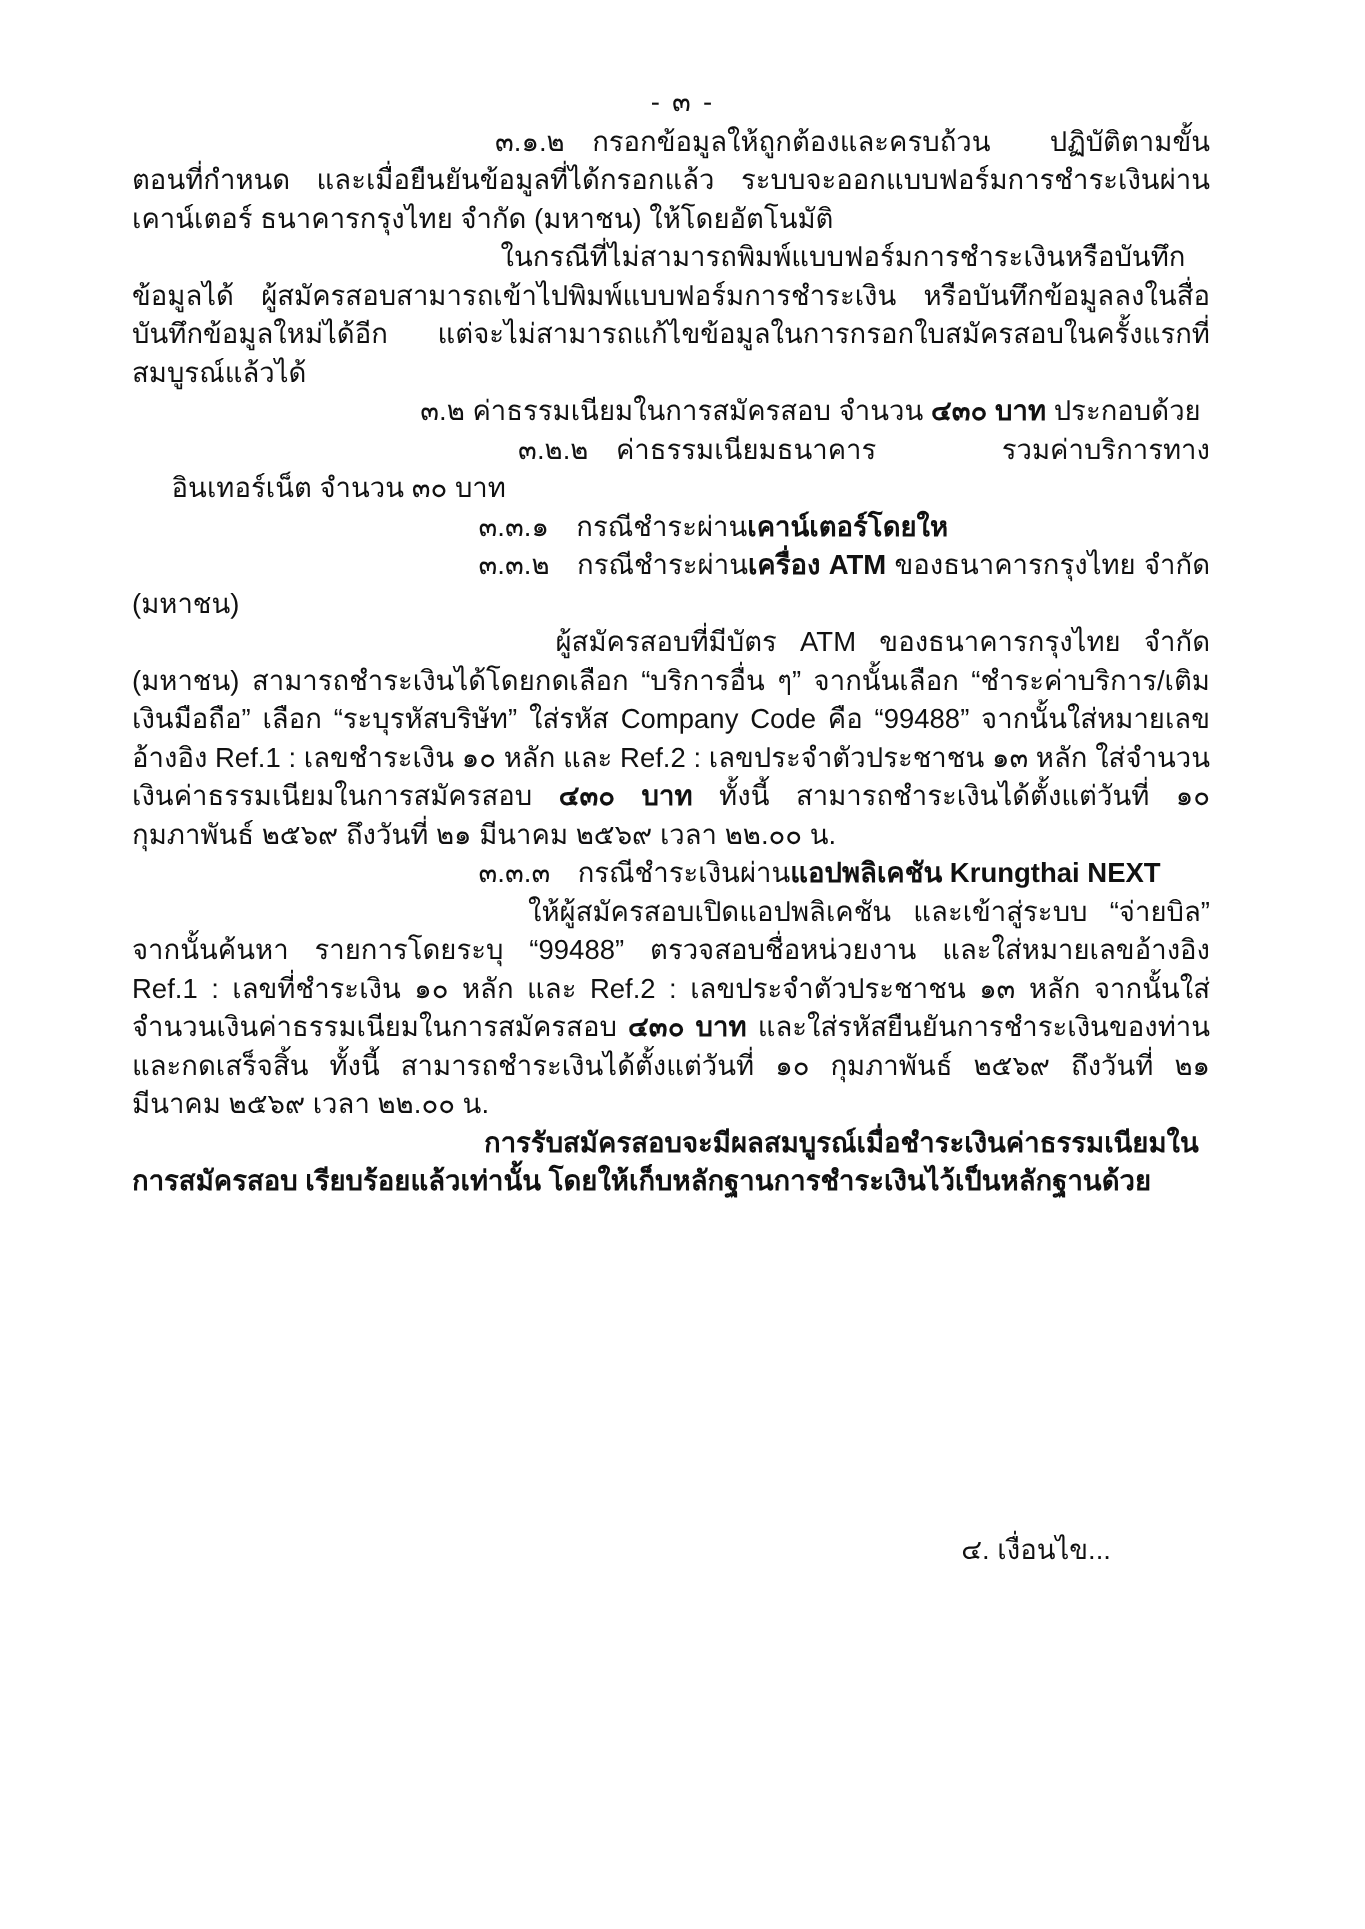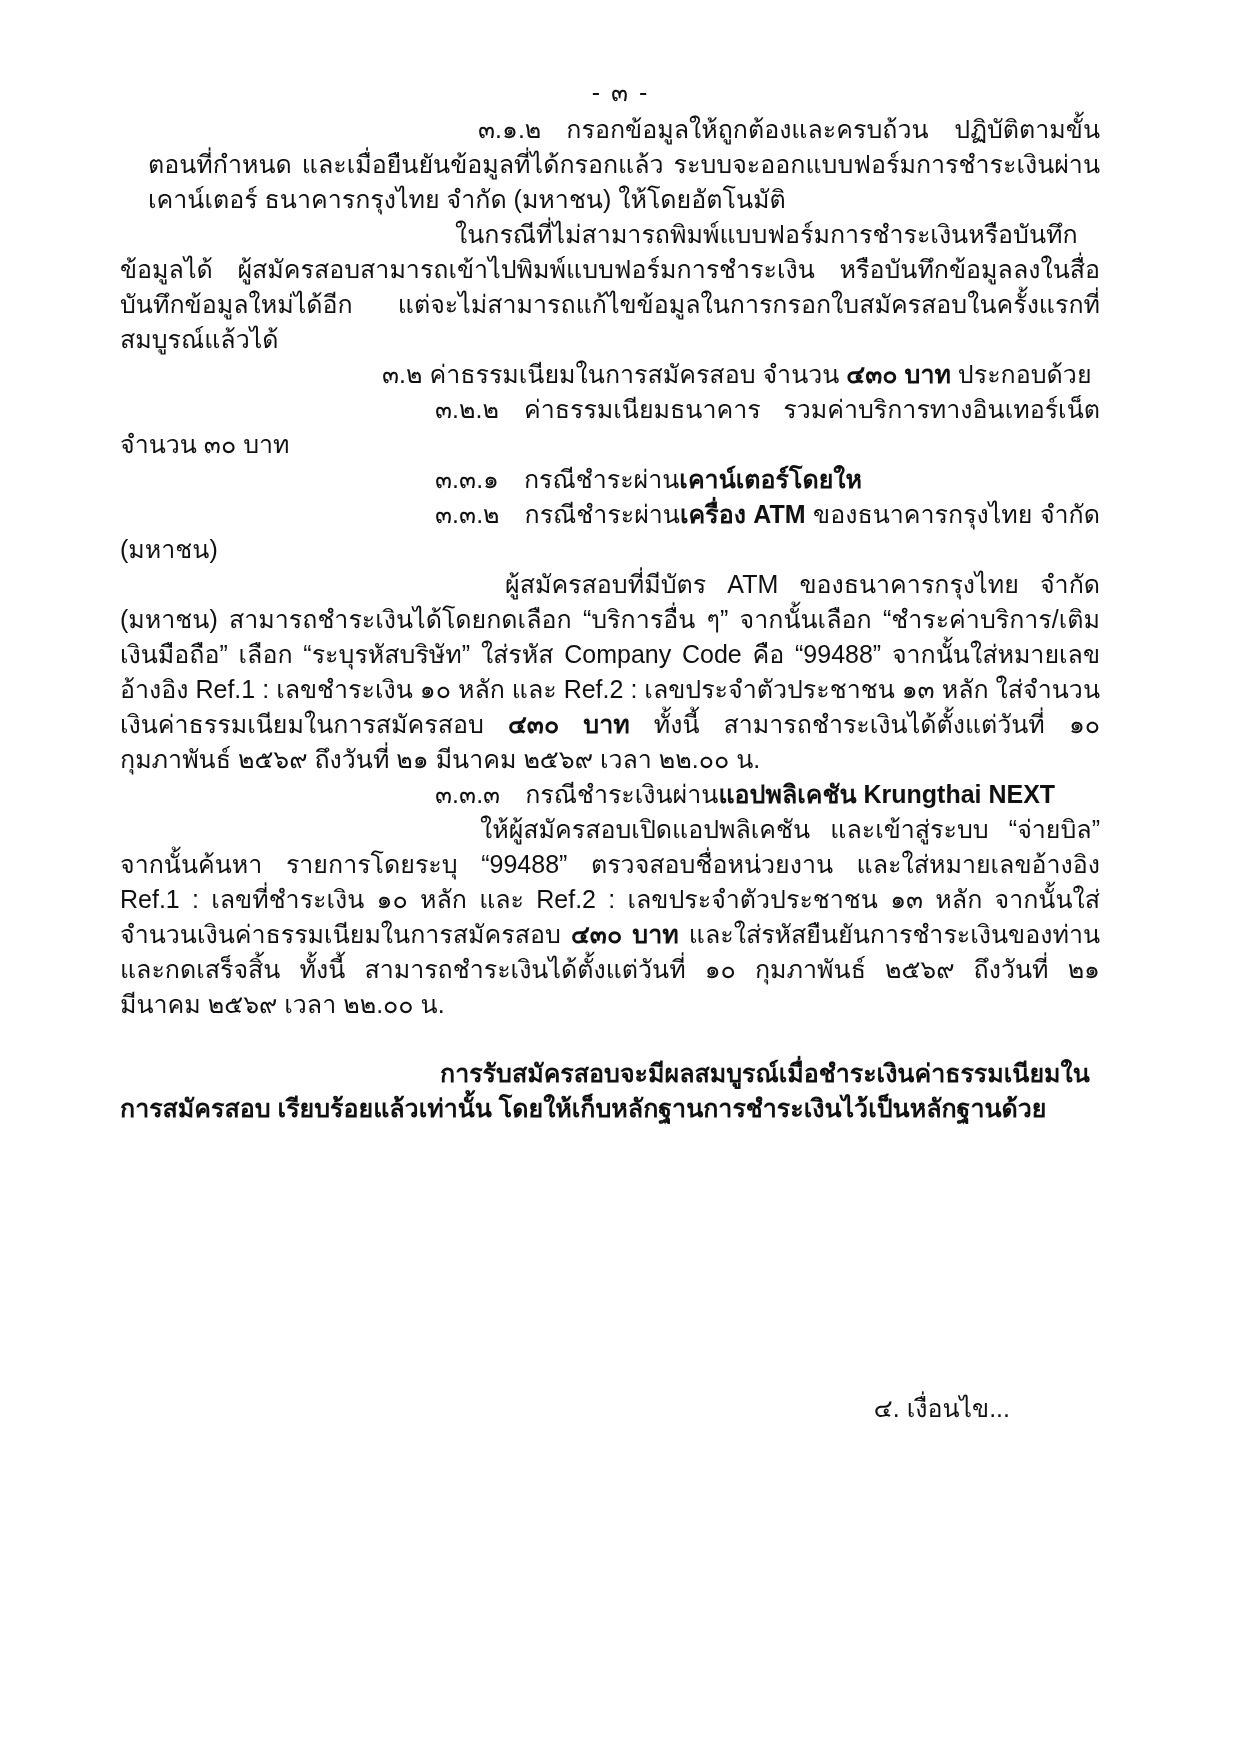--- a/index.html
+++ b/index.html
@@ -47,26 +47,26 @@
     white-space: nowrap;
   }
 </style>
 </head>
 <body>
 
 <div class="page">
   <div class="page-number">- ๓ -</div>
 
   <div class="body" id="paragraphs">
-      <p class="para" style="text-indent: 330px; margin-left: 28px;"><span class="">๓.๑.๒ กรอกข้อมูลให้ถูกต้องและครบถ้วน ปฏิบัติตามขั้นตอนที่กำหนด และเมื่อยืนยันข้อมูลที่ได้กรอกแล้ว ระบบจะออกแบบฟอร์มการชำระเงินผ่านเคาน์เตอร์ ธนาคารกรุงไทย จำกัด (มหาชน) ให้โดยอัตโนมัติ</span></p>
+      <p class="para" style="text-indent: 330px;"><span class="">๓.๑.๒ กรอกข้อมูลให้ถูกต้องและครบถ้วน ปฏิบัติตามขั้นตอนที่กำหนด และเมื่อยืนยันข้อมูลที่ได้กรอกแล้ว ระบบจะออกแบบฟอร์มการชำระเงินผ่านเคาน์เตอร์ ธนาคารกรุงไทย จำกัด (มหาชน) ให้โดยอัตโนมัติ</span></p>
       <p class="para" style="text-indent: 335px;"><span class="">ในกรณีที่ไม่สามารถพิมพ์แบบฟอร์มการชำระเงินหรือบันทึกข้อมูลได้ ผู้สมัครสอบสามารถเข้าไปพิมพ์แบบฟอร์มการชำระเงิน หรือบันทึกข้อมูลลงในสื่อบันทึกข้อมูลใหม่ได้อีก แต่จะไม่สามารถแก้ไขข้อมูลในการกรอกใบสมัครสอบในครั้งแรกที่สมบูรณ์แล้วได้</span></p>
       <p class="para" style="text-indent: 262px;"><span class="">๓.๒ ค่าธรรมเนียมในการสมัครสอบ จำนวน </span><span class="b">๔๓๐ บาท</span><span class=""> ประกอบด้วย</span></p>
-      <p class="para" style="text-indent: 315px;"><span class="">๓.๒.๒ ค่าธรรมเนียมธนาคาร รวมค่าบริการทางอินเทอร์เน็ต จำนวน ๓๐ บาท</span></p>
+      <p class="para" style="text-indent: 315px; margin-left: 36px;"><span class="">๓.๒.๒ ค่าธรรมเนียมธนาคาร รวมค่าบริการทางอินเทอร์เน็ต จำนวน ๓๐ บาท</span></p>
       <p class="para" style="text-indent: 315px;"><span class="">๓.๓.๑ กรณีชำระผ่าน</span><span class="b">เคาน์เตอร์โดยให</span></p>
       <p class="para" style="text-indent: 315px;"><span class="">๓.๓.๒ กรณีชำระผ่าน</span><span class="b">เครื่อง ATM</span><span class=""> ของธนาคารกรุงไทย จำกัด (มหาชน)</span></p>
       <p class="para" style="text-indent: 385px;"><span class="">ผู้สมัครสอบที่มีบัตร ATM ของธนาคารกรุงไทย จำกัด (มหาชน) สามารถชำระเงินได้โดยกดเลือก “บริการอื่น ๆ” จากนั้นเลือก “ชำระค่าบริการ/เติมเงินมือถือ” เลือก “ระบุรหัสบริษัท” ใส่รหัส Company Code คือ “99488” จากนั้นใส่หมายเลขอ้างอิง Ref.1 : เลขชำระเงิน ๑๐ หลัก และ Ref.2 : เลขประจำตัวประชาชน ๑๓ หลัก ใส่จำนวนเงินค่าธรรมเนียมในการสมัครสอบ </span><span class="b">๔๓๐ บาท</span><span class=""> ทั้งนี้ สามารถชำระเงินได้ตั้งแต่วันที่ ๑๐ กุมภาพันธ์ ๒๕๖๙ ถึงวันที่ ๒๑ มีนาคม ๒๕๖๙ เวลา ๒๒.๐๐ น.</span></p>
       <p class="para" style="text-indent: 315px;"><span class="">๓.๓.๓ กรณีชำระเงินผ่าน</span><span class="b">แอปพลิเคชัน Krungthai NEXT</span></p>
       <p class="para" style="text-indent: 360px;"><span class="">ให้ผู้สมัครสอบเปิดแอปพลิเคชัน และเข้าสู่ระบบ “จ่ายบิล” จากนั้นค้นหา รายการโดยระบุ “99488” ตรวจสอบชื่อหน่วยงาน และใส่หมายเลขอ้างอิง Ref.1 : เลขที่ชำระเงิน ๑๐ หลัก และ Ref.2 : เลขประจำตัวประชาชน ๑๓ หลัก จากนั้นใส่จำนวนเงินค่าธรรมเนียมในการสมัครสอบ </span><span class="b">๔๓๐ บาท</span><span class=""> และใส่รหัสยืนยันการชำระเงินของท่าน และกดเสร็จสิ้น ทั้งนี้ สามารถชำระเงินได้ตั้งแต่วันที่ ๑๐ กุมภาพันธ์ ๒๕๖๙ ถึงวันที่ ๒๑ มีนาคม ๒๕๖๙ เวลา ๒๒.๐๐ น.</span></p>
-      <p class="para" style="text-indent: 320px; margin-top: 34px;"><span class="b">การรับสมัครสอบจะมีผลสมบูรณ์เมื่อชำระเงินค่าธรรมเนียมในการสมัครสอบ เรียบร้อยแล้วเท่านั้น โดยให้เก็บหลักฐานการชำระเงินไว้เป็นหลักฐานด้วย</span></p>
+      <p class="para" style="text-indent: 320px;"><span class="b">การรับสมัครสอบจะมีผลสมบูรณ์เมื่อชำระเงินค่าธรรมเนียมในการสมัครสอบ เรียบร้อยแล้วเท่านั้น โดยให้เก็บหลักฐานการชำระเงินไว้เป็นหลักฐานด้วย</span></p>
     </div>
 
   <div class="footer-cue">๔. เงื่อนไข...</div>
 </div>
 
 </body></html>

